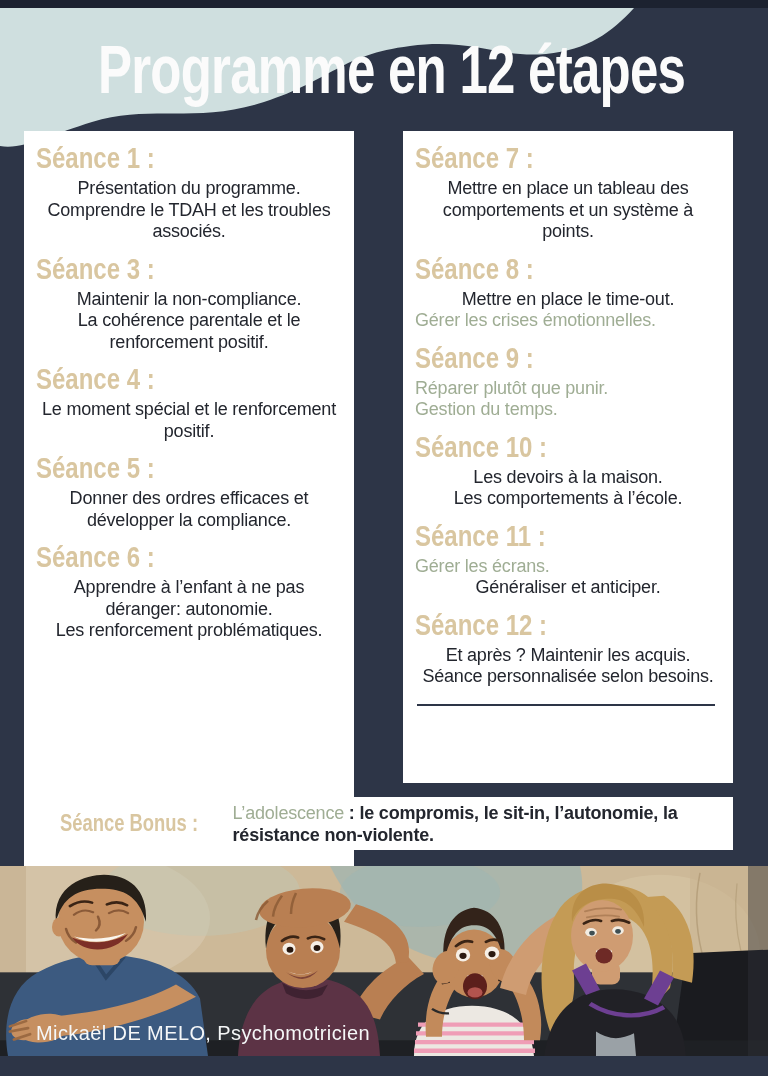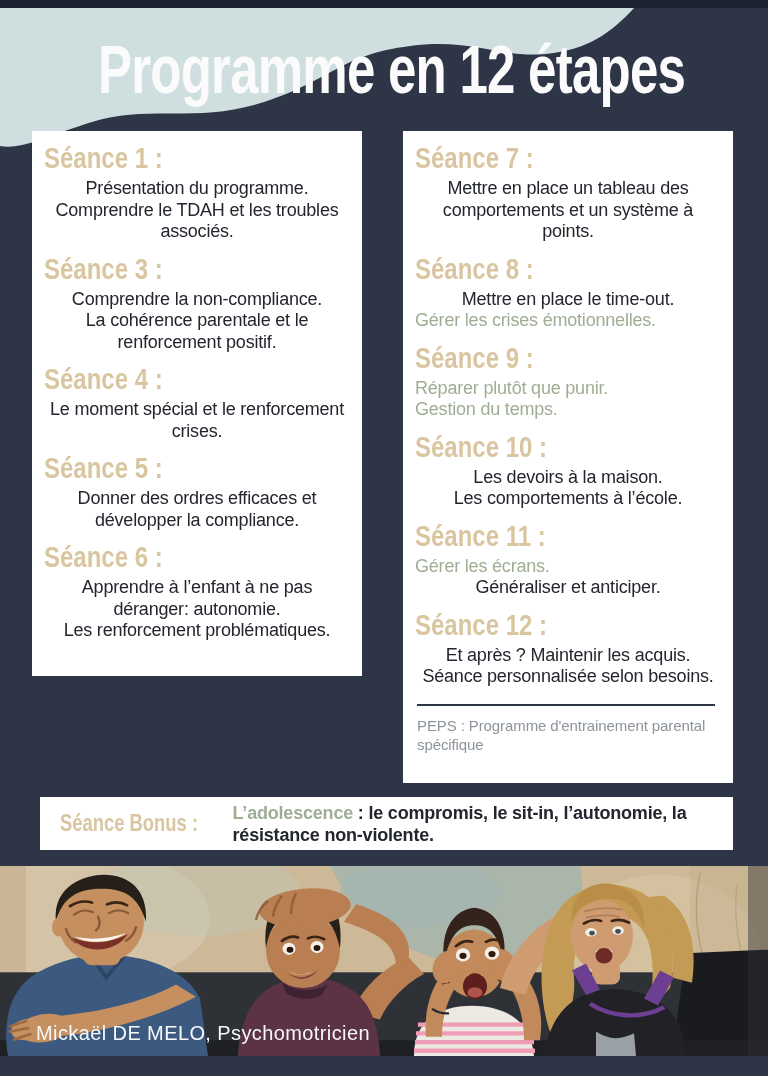--- a/index.html
+++ b/index.html
@@ -12,21 +12,21 @@
   .c-blob{fill:var(--blob);}
   .title{
     position:absolute;top:24px;left:0;width:768px;margin:0;text-align:center;
     color:var(--title_white);font-size:68px;font-weight:700;line-height:74px;
   }
   .squeeze{display:inline-block;transform:scaleX(.75);transform-origin:center;white-space:nowrap;letter-spacing:-1px;}
   .card{
     position:absolute;background:var(--card);box-sizing:border-box;
     padding:10px 12px;overflow:hidden;
   }
-  .card-left{left:32px;top:123px;width:330px;height:545px;}
+  .card-left{left:24px;top:123px;width:330px;height:735px;}
   .card-right{left:403px;top:123px;width:330px;height:652px;}
   .session{margin-bottom:9px;}
   .session-title{
     color:var(--heading_tan);font-weight:700;font-size:30px;line-height:34px;
     margin:0 0 3px;transform:scaleX(.8);transform-origin:left center;white-space:nowrap;
   }
   .session-line{margin:0;font-size:18px;line-height:21.5px;letter-spacing:-.2px;}
   .dark{color:var(--body_dark);text-align:center;}
   .sage{color:var(--sage);}
   .sep{border:none;border-top:2px solid var(--navy);margin:16px 6px 10px 2px;}
@@ -34,21 +34,21 @@
   .bonus{
     position:absolute;left:40px;top:789px;width:693px;height:53px;background:var(--card);
     display:flex;align-items:center;box-sizing:border-box;padding:0 14px 0 20px;
   }
   .bonus-label{
     color:var(--heading_tan);font-weight:700;font-size:23px;
     transform:scaleX(.8);transform-origin:left center;white-space:nowrap;
     flex:0 0 160px;
   }
   .bonus-text{margin:0;font-size:18px;line-height:22px;letter-spacing:-.2px;}
-  .sage-c{color:var(--sage);font-weight:700;}
+  .sage-c{color:var(--sage);font-weight:400;}
   .dark-b{color:var(--body_dark);font-weight:700;}
   .photo{position:absolute;left:0;top:858px;width:768px;height:190px;}
   .photo svg{display:block;width:100%;height:100%;}
   .credit{
     position:absolute;left:36px;bottom:11px;color:var(--credit_white);
     font-size:20px;letter-spacing:.4px;
   }
   
   .c-wall{fill:var(--wall);} .c-teal{fill:var(--wall_teal);}
   .c-couch{fill:var(--couch);} .c-armrest{fill:var(--armrest);}
@@ -77,26 +77,26 @@
 
   <div class="card card-left">
     <div>
         <div class="session">
           <div class="session-title">Séance 1 :</div>
           <p class="session-line dark">Présentation du programme.</p>
           <p class="session-line dark">Comprendre le TDAH et les troubles associés.</p>
         </div>
         <div class="session">
           <div class="session-title">Séance 3 :</div>
-          <p class="session-line dark">Comprendre la non-compliance.</p>
+          <p class="session-line dark">Maintenir la non-compliance.</p>
           <p class="session-line dark">La cohérence parentale et le renforcement positif.</p>
         </div>
         <div class="session">
           <div class="session-title">Séance 4 :</div>
-          <p class="session-line dark">Le moment spécial et le renforcement crises.</p>
+          <p class="session-line dark">Le moment spécial et le renforcement positif.</p>
         </div>
         <div class="session">
           <div class="session-title">Séance 5 :</div>
           <p class="session-line dark">Donner des ordres efficaces et développer la compliance.</p>
         </div>
         <div class="session">
           <div class="session-title">Séance 6 :</div>
           <p class="session-line dark">Apprendre à l’enfant à ne pas déranger: autonomie.</p>
           <p class="session-line dark">Les renforcement problématiques.</p>
         </div>
@@ -129,21 +129,20 @@
           <p class="session-line sage">Gérer les écrans.</p>
           <p class="session-line dark">Généraliser et anticiper.</p>
         </div>
         <div class="session">
           <div class="session-title">Séance 12 :</div>
           <p class="session-line dark">Et après ? Maintenir les acquis.</p>
           <p class="session-line dark">Séance personnalisée selon besoins.</p>
         </div>
       </div>
     <hr class="sep">
-    <p class="footnote">PEPS : Programme d'entrainement parental spécifique</p>
   </div>
 
   <div class="bonus">
     <span class="bonus-label">Séance Bonus :</span>
     <p class="bonus-text"><span class="sage-c">L’adolescence</span><span class="dark-b"> : le compromis, le sit-in, l’autonomie, la résistance non-violente.</span></p>
   </div>
 
   <div class="photo">
     <svg viewBox="0 0 768 218" preserveAspectRatio="none" aria-hidden="true">
       <g>

